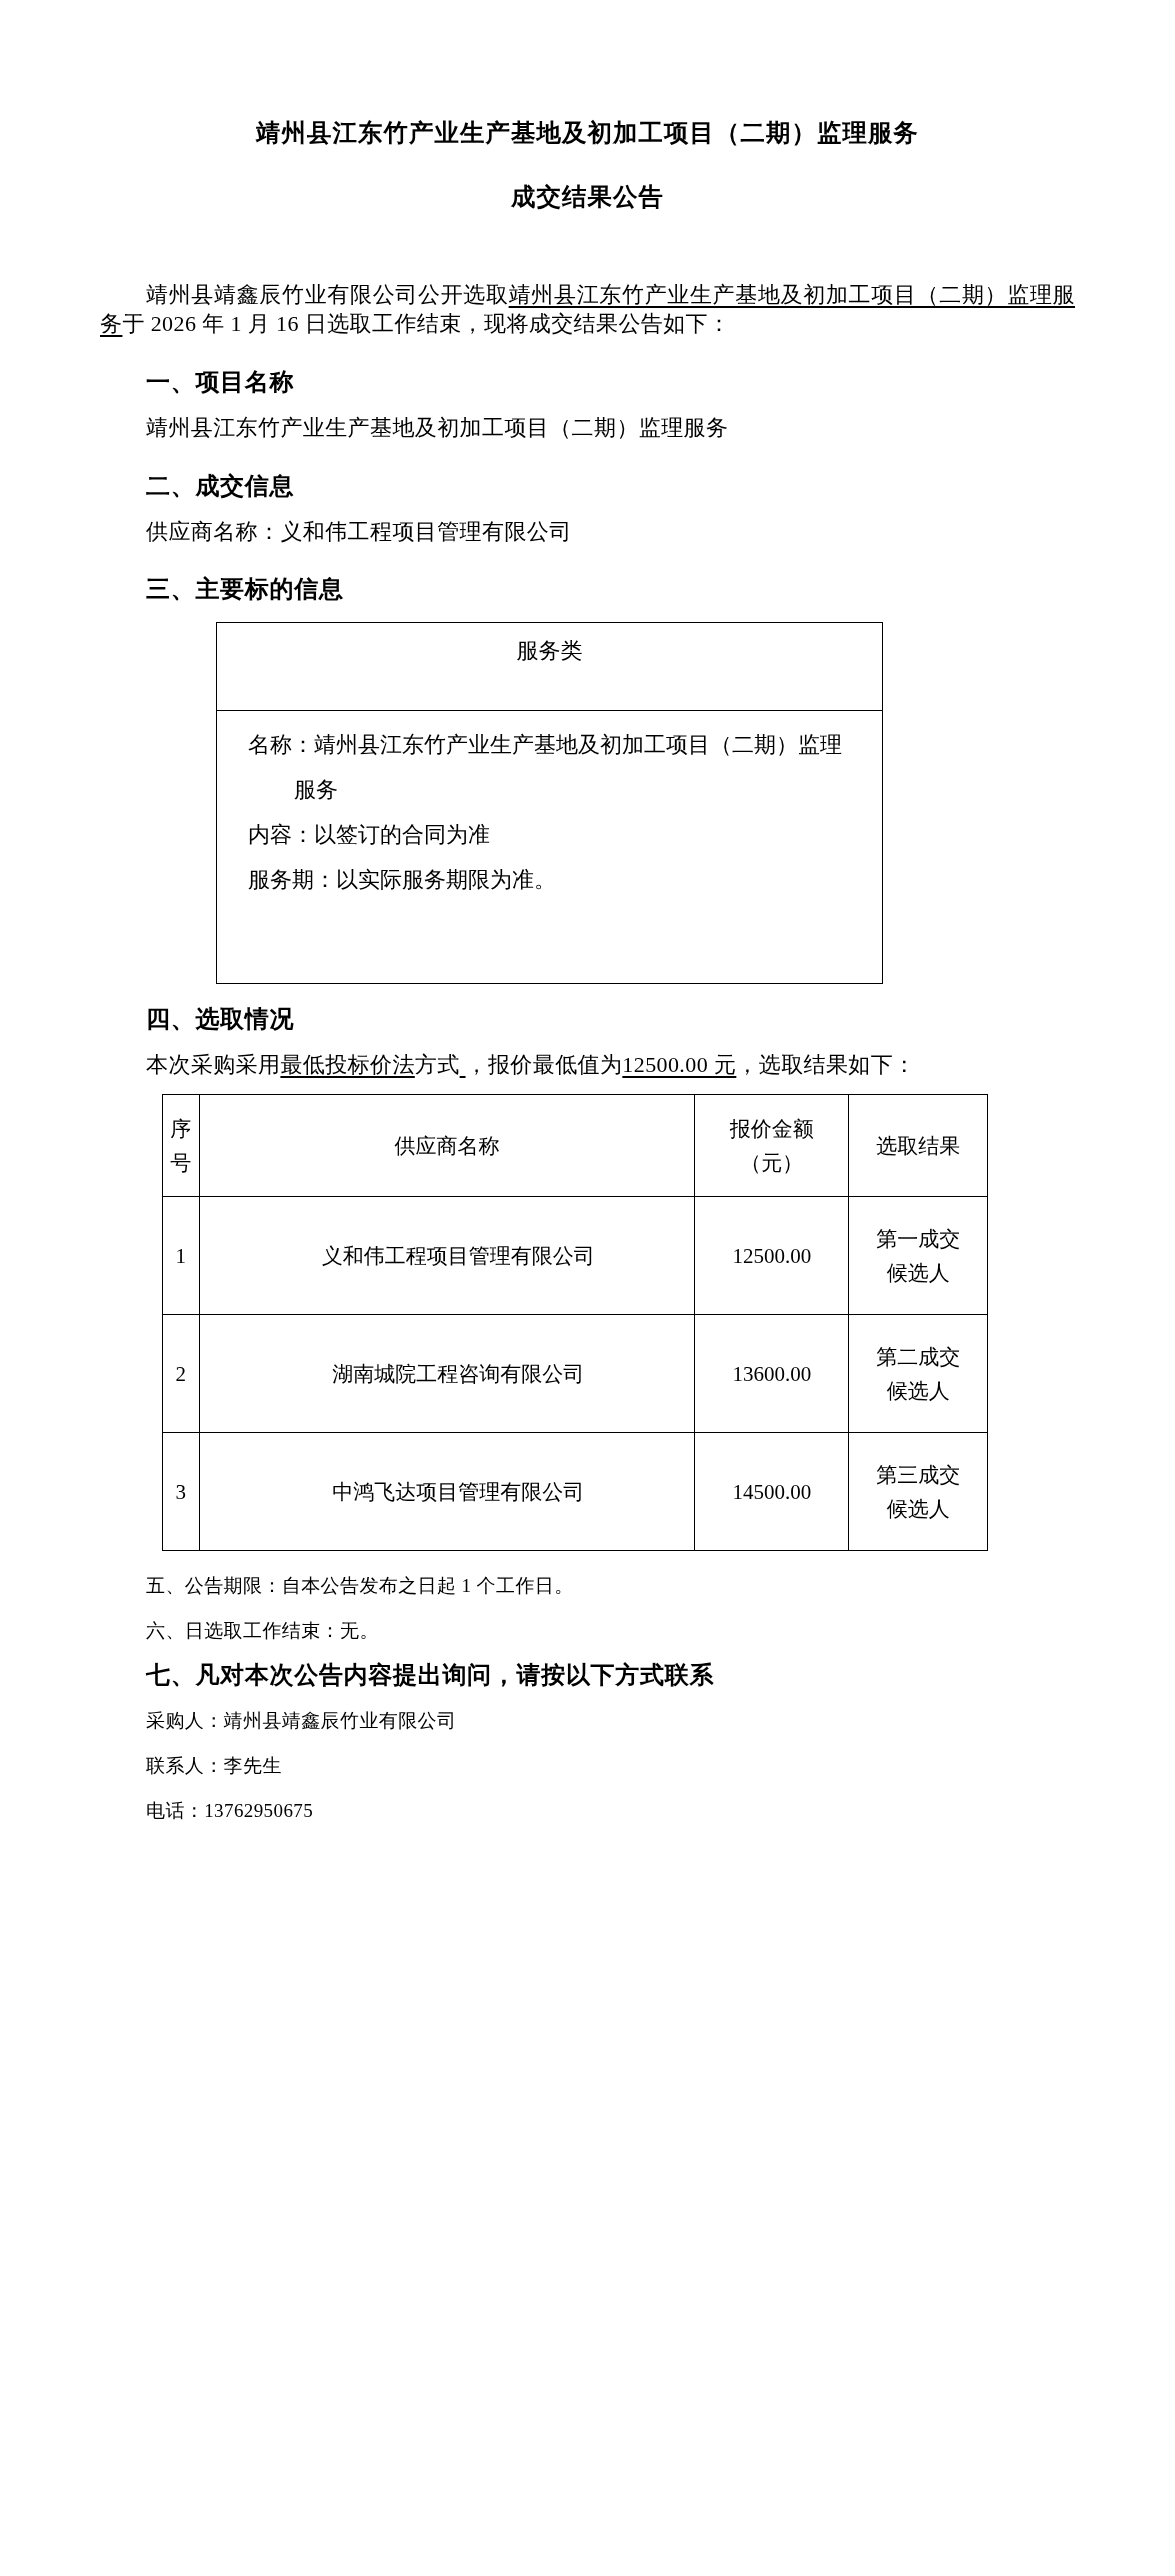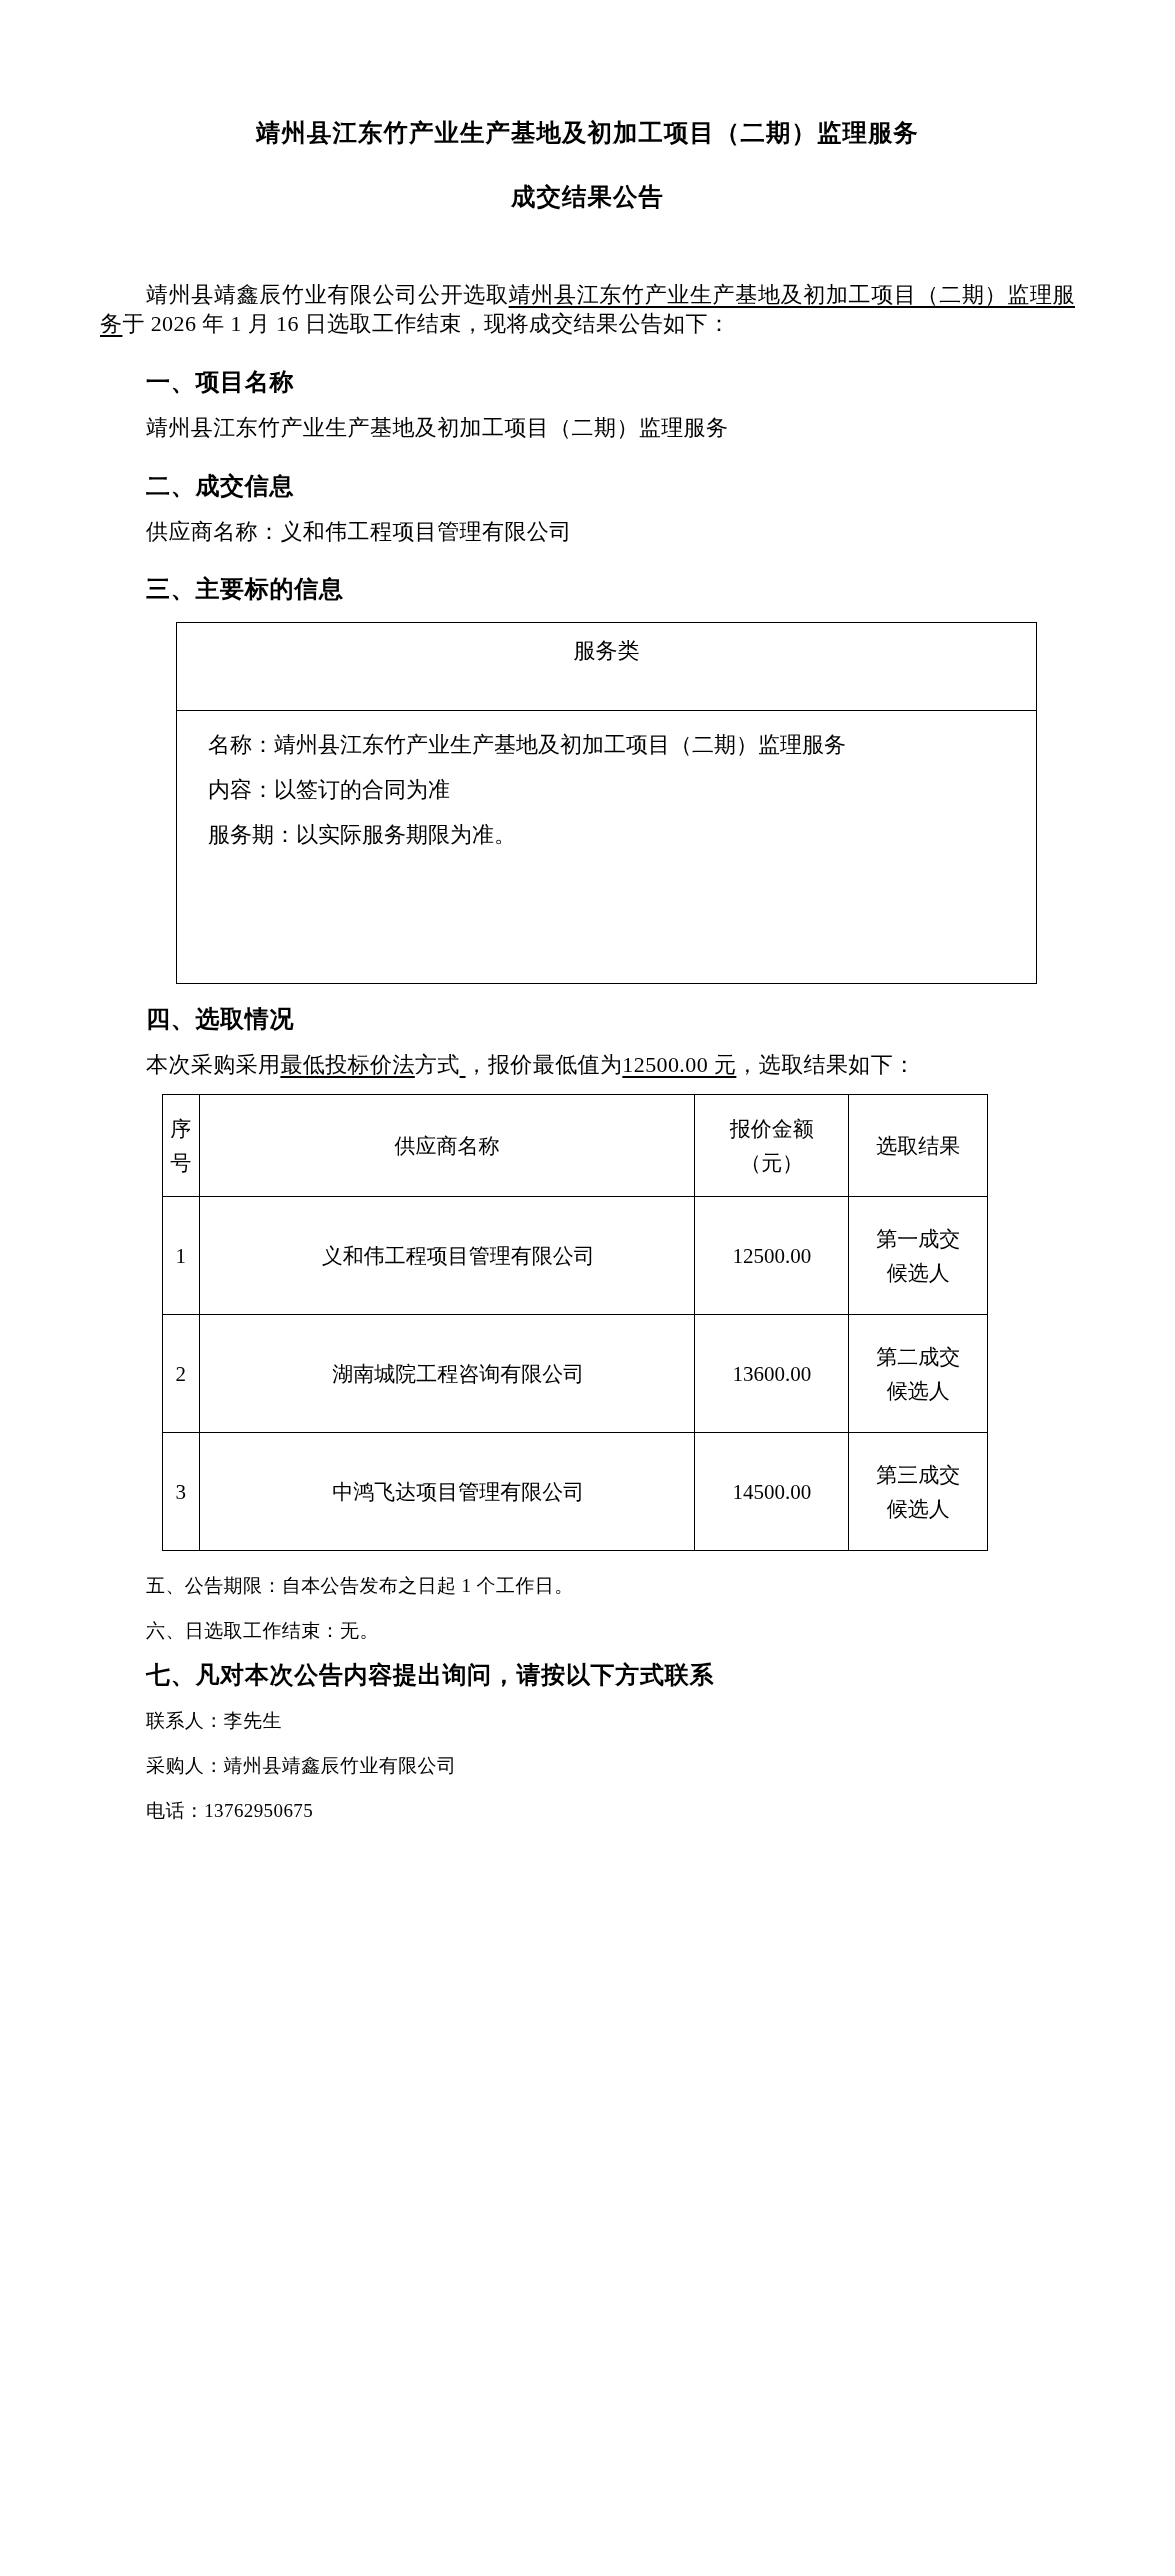--- a/index.html
+++ b/index.html
@@ -65,23 +65,24 @@
   .plain-line {
     font-size: 19px;
     line-height: 45px;
     text-indent: 46px;
     letter-spacing: 0.4px;
   }
 
   
   .tbl-wrap-1 { margin-top: 10.4px; padding-left: 76px; padding-right: 76px; }
   table.t1 {
-    width: 861px;
+    width: 667px;
     border-collapse: collapse;
     table-layout: fixed;
+    margin-left: 40px;
   }
   table.t1 td {
     border: 1.5px solid #000000;
     font-size: 22px;
     line-height: 45px;
     vertical-align: top;
     padding: 0;
   }
   .t1-head-cell {
     height: 87px;
@@ -222,19 +223,19 @@
           </td>
         </tr>
       </tbody>
     </table>
   </div>
 
   <div class="tail">
     <div class="plain-line">五、公告期限：自本公告发布之日起 1 个工作日。</div>
     <div class="plain-line">六、日选取工作结束：无。</div>
     <div class="section-head">七、凡对本次公告内容提出询问，请按以下方式联系</div>
+    <div class="plain-line">采购人：靖州县靖鑫辰竹业有限公司</div>
     <div class="plain-line">联系人：李先生</div>
-    <div class="plain-line">采购人：靖州县靖鑫辰竹业有限公司</div>
     <div class="plain-line">电话：13762950675</div>
   </div>
 
 </div>
 
 
 </body></html>

